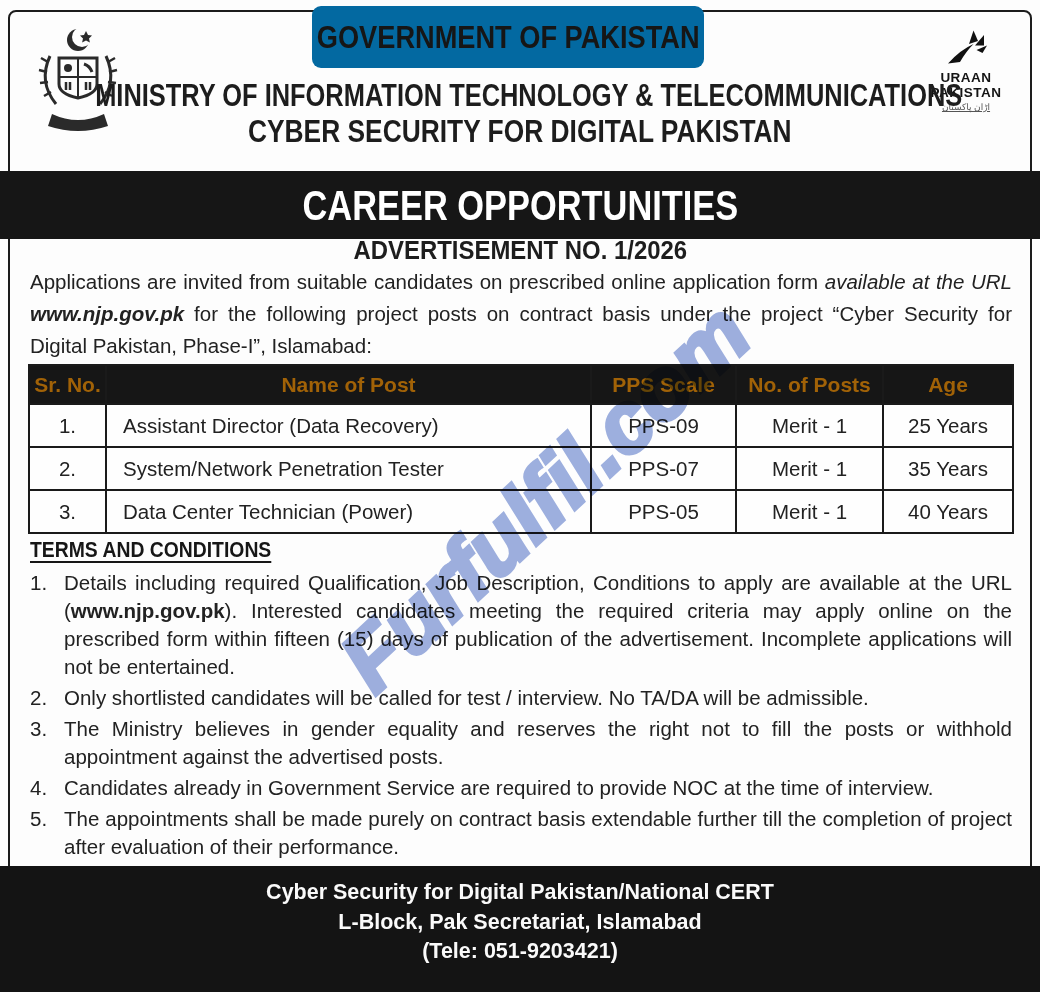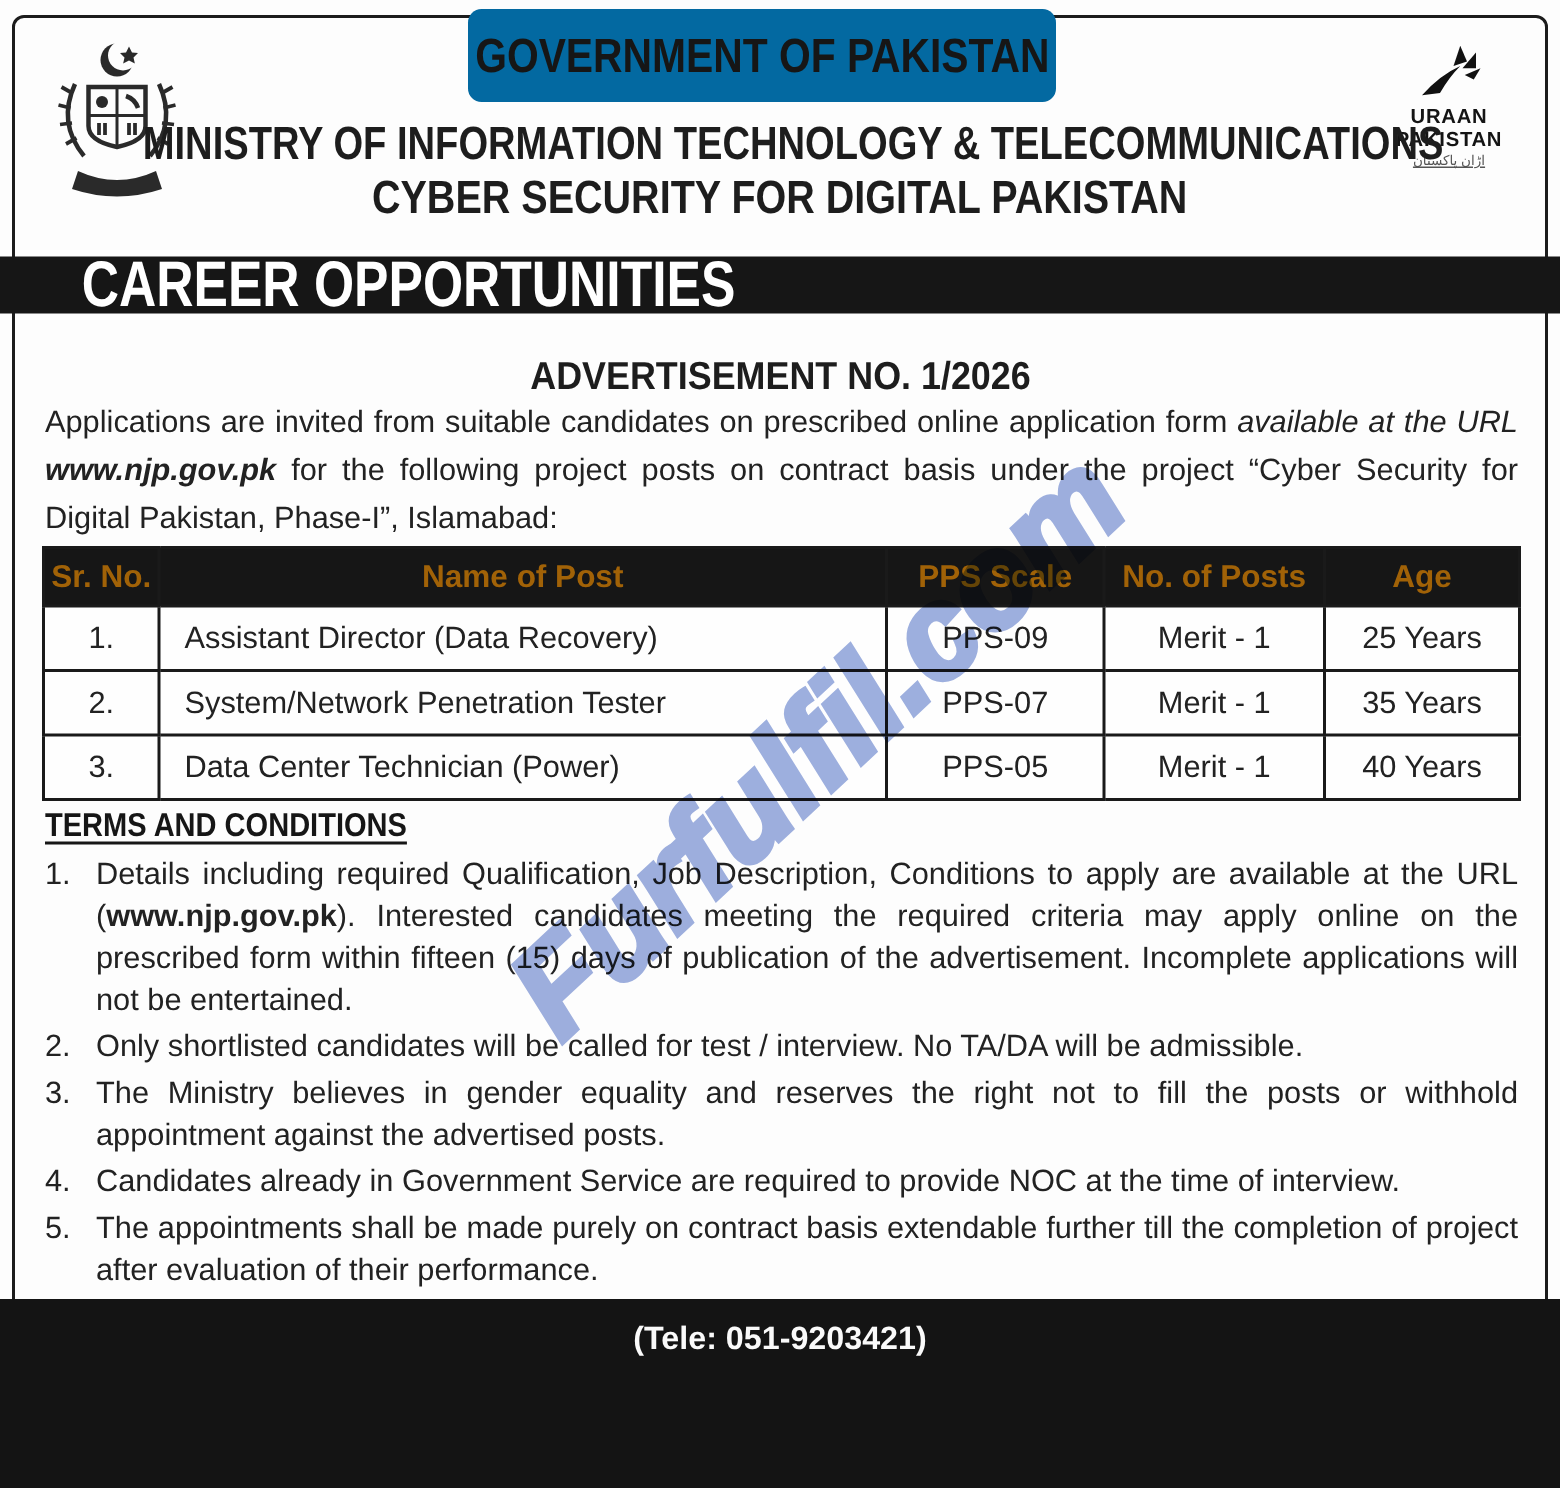--- a/index.html
+++ b/index.html
@@ -33,23 +33,23 @@
   .uraan svg { display: block; margin: 0 auto 2px auto; }
   .uraan-line { font-size: 13.5px; font-weight: bold; letter-spacing: 0.5px; color: #141414; line-height: 15px; }
   .uraan-urdu { font-size: 9px; color: #555; margin-top: 2px; line-height: 10px; text-decoration: underline; }
   .ministry-line { position: absolute; top: 78px; left: 0; right: 0; text-align: center; z-index: 2; }
   .ministry-line span { font-size: 31px; font-weight: bold; transform: scaleX(0.82); }
   .project-line { position: absolute; top: 114px; left: 0; right: 0; text-align: center; z-index: 2; }
   .project-line span { font-size: 31px; font-weight: bold; transform: scaleX(0.85); }
 
   
   .career-band {
-    position: absolute; left: 0; right: 0; top: 171px; height: 38px;
+    position: absolute; left: 0; right: 0; top: 171px; height: 68px;
     background: #161616; z-index: 4;
-    display: flex; align-items: center; 
+    display: flex; align-items: center; justify-content: center;
   }
   .career-band span { color: #fff; font-size: 43px; font-weight: bold; transform: scaleX(0.8); }
 
   .adv-no { position: absolute; top: 235px; left: 0; right: 0; text-align: center; z-index: 2; }
   .adv-no span { font-size: 26px; font-weight: bold; transform: scaleX(0.92); }
 
   
   .intro {
     position: absolute; top: 266px; left: 30px; right: 28px;
     font-size: 20.5px; line-height: 32px; text-align: justify; z-index: 2;
@@ -234,16 +234,18 @@
     <div class="term-text">The appointments shall be made purely on contract basis extendable further till the completion of project after evaluation of their performance.</div>
   </div>
 
   <div class="term-item">
     <span class="term-num">6.</span>
     <div class="term-text">General age relaxation of five years will be applicable to all posts.</div>
   </div>
 </div>
 
 <div class="footer-band">
+  <div class="footer-line">Cyber Security for Digital Pakistan/National CERT</div>
+  <div class="footer-line">L-Block, Pak Secretariat, Islamabad</div>
   <div class="footer-line">(Tele: 051-9203421)</div>
 </div>
 
 <div class="watermark">Furfulfil.com</div>
 
 </body></html>

